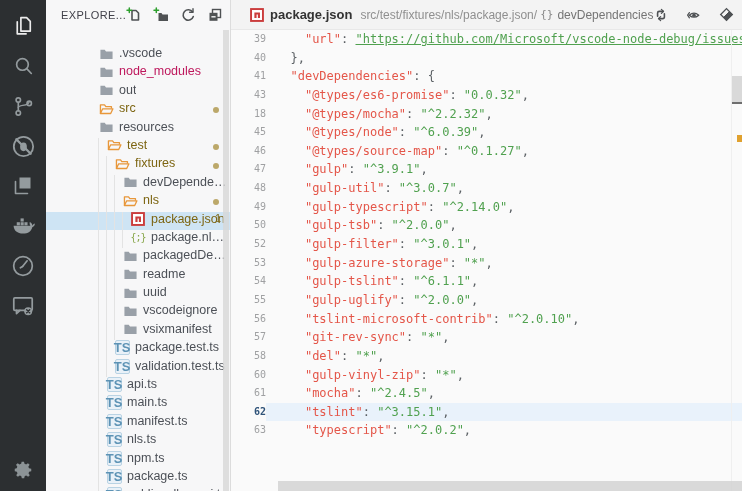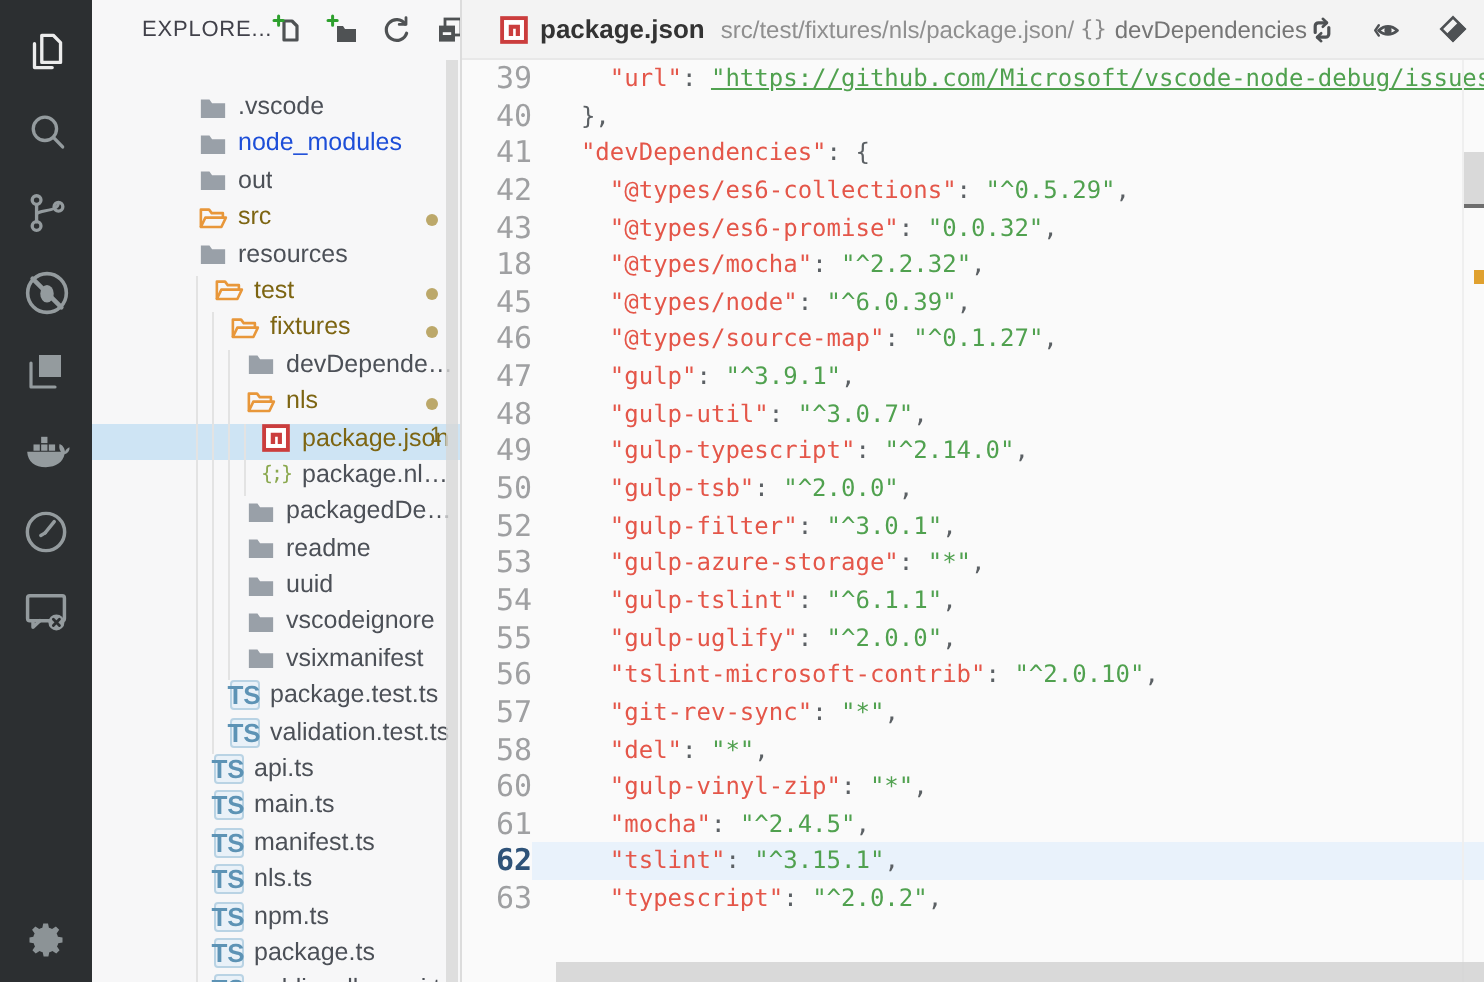--- a/index.html
+++ b/index.html
@@ -19,55 +19,55 @@
   }
   .ab-item{height:40px;display:flex;align-items:center;justify-content:center;width:100%;color:#949b9e;cursor:pointer;}
   .ab-item.active{color:#ececec;}
   .ab-settings{position:absolute;bottom:10px;left:0;width:100%;display:flex;justify-content:center;color:#8c9396;cursor:pointer;}
 
   
   .sidebar{
     width:184px;flex-shrink:0;background:#f7f7f8;position:relative;
     border-right:1px solid #dcdcdc;overflow:hidden;
   }
-  .sb-header{height:30px;display:flex;align-items:center;padding-left:25px;}
+  .sb-header{height:30px;display:flex;align-items:center;padding-left:15px;}
   .sb-title{font-size:11px;color:#41414a;letter-spacing:.4px;white-space:nowrap;}
   .sb-actions{margin-left:auto;margin-right:15px;display:flex;gap:11px;align-items:center;}
   .sb-actions .icon{color:#4f5254;cursor:pointer;}
   .sb-scrollbar{position:absolute;top:30px;bottom:0;right:1px;width:6px;background:#d7d7d7;opacity:.8;}
 
   .tree{padding-top:16px;font-size:12.5px;color:#4c5057;}
   .row{height:18.4px;display:flex;align-items:flex-start;position:relative;padding-left:52px;cursor:pointer;white-space:nowrap;}
   .row.selected{background:var(--sel-bg,#cee4f4);}
   .guide{width:7px;align-self:stretch;border-left:1px solid #e3e3e3;flex-shrink:0;}
   .t-icon{width:16px;height:15px;margin-right:5px;flex-shrink:0;display:inline-flex;align-items:center;justify-content:center;}
   .t-label{overflow:hidden;text-overflow:ellipsis;}
   .t-label.mod{color:var(--mod-fg,#7d6512);}
-  .t-label.dim{color:#1d4ed8;}
+  .t-label.dim{color:#be185d;}
   .dot{position:absolute;right:11px;top:50%;transform:translateY(-50%);width:6px;height:6px;border-radius:50%;background:#bca86a;}
   .badge{position:absolute;right:9px;color:var(--badge-fg,#7d6a1f);font-size:11px;}
   .json-glyph{font-family:"DejaVu Sans Mono",monospace;font-size:10px;color:#8aa84e;letter-spacing:-1px;}
   .ts-box{width:13px;height:13px;background:#e9f1f8;border:1px solid #b9d3e4;border-radius:2px;
     font-size:13px;color:#5d93b5;display:flex;align-items:center;justify-content:center;font-weight:bold;}
 
   
   .main{flex:1;min-width:0;display:flex;flex-direction:column;background:#fafafa;}
   .tabbar{height:29px;flex-shrink:0;background:#f3f3f3;border-bottom:1px solid #e8e8e8;
     display:flex;align-items:center;padding-left:19px;white-space:nowrap;}
   .tab-filename{font-size:13px;font-weight:600;color:#333;margin:0 8px 0 6px;}
   .tab-path{font-size:12px;color:#8f8f8f;}
   .tab-symbol{font-size:12px;color:#757575;margin-left:3px;display:flex;gap:4px;align-items:center;}
   .tab-symbol .glyph{font-family:"DejaVu Sans Mono",monospace;font-size:11px;color:#8a8a8a;}
   .tab-actions{margin-left:auto;display:flex;gap:17px;align-items:center;padding-right:11px;}
   .tab-actions .icon{color:#4e5154;cursor:pointer;}
 
   .editor{flex:1;position:relative;overflow:hidden;
     font-family:"DejaVu Sans Mono",monospace;font-size:12px;line-height:18.65px;}
   .code-line{display:flex;height:18.65px;}
-  .ln{width:35px;flex-shrink:0;text-align:right;color:#9fa0a2;font-size:15px;}
+  .ln{width:35px;flex-shrink:0;text-align:right;color:#9fa0a2;font-size:10px;}
   .lc{flex:1;padding-left:10px;white-space:pre;overflow:hidden;}
   .key{color:var(--key-fg,#e45649);}
   .str{color:var(--str-fg,#50a14f);}
   .pun{color:#5b6064;}
   .lnk{text-decoration:underline;}
   .code-line.current .lc{background:var(--cl-bg,#e9f2fb);}
   .code-line.current .ln{color:#2f5379;font-weight:bold;}
 
   .ruler-line{position:absolute;top:0;bottom:0;right:10px;width:1px;background:#efefef;}
   .vscroll{position:absolute;top:46px;right:0;width:10px;height:26px;background:#d9d9d9;border-bottom:2px solid #6e6e6e;cursor:pointer;}
@@ -489,24 +489,20 @@
         </div>
         <div class="code-line">
           <span class="ln">40</span>
           <span class="lc">  <span class="pun">},</span></span>
         </div>
         <div class="code-line">
           <span class="ln">41</span>
           <span class="lc">  <span class="key">"devDependencies"</span><span class="pun">: {</span></span>
         </div>
         <div class="code-line">
-          <span class="ln">42</span>
-          <span class="lc">    <span class="key">"@types/es6-collections"</span><span class="pun">: </span><span class="str">"^0.5.29"</span><span class="pun">,</span></span>
-        </div>
-        <div class="code-line">
           <span class="ln">43</span>
           <span class="lc">    <span class="key">"@types/es6-promise"</span><span class="pun">: </span><span class="str">"0.0.32"</span><span class="pun">,</span></span>
         </div>
         <div class="code-line">
           <span class="ln">18</span>
           <span class="lc">    <span class="key">"@types/mocha"</span><span class="pun">: </span><span class="str">"^2.2.32"</span><span class="pun">,</span></span>
         </div>
         <div class="code-line">
           <span class="ln">45</span>
           <span class="lc">    <span class="key">"@types/node"</span><span class="pun">: </span><span class="str">"^6.0.39"</span><span class="pun">,</span></span>

